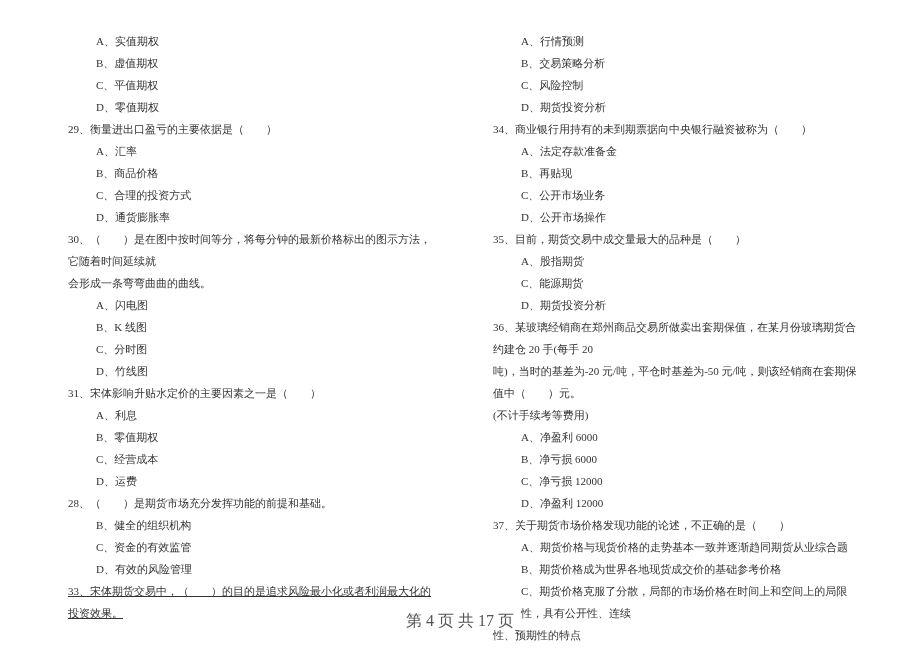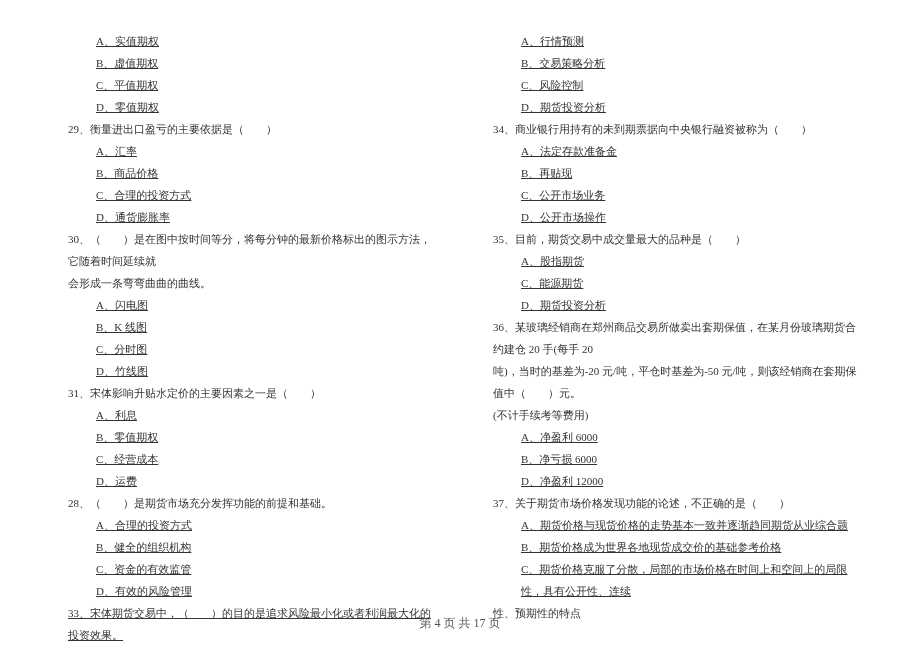--- a/index.html
+++ b/index.html
@@ -20,36 +20,35 @@
     .columns {
       display: flex;
       gap: 50px;
     }
     .column {
       flex: 1;
       line-height: 2.0;
     }
     .option {
       padding-left: 36px;
-      text-decoration: underline;
     }
     .question {
       padding-left: 8px;
     }
     .question-indent {
       padding-left: 8px;
       text-decoration: underline;
     }
     .footer {
       position: absolute;
       bottom: 18px;
       left: 0;
       right: 0;
       text-align: center;
-      font-size: 12px;
+      font-size: 16px;
       color: #555;
     }
   </style>
 </head>
 <body>
 
 <div class="columns">
   <div class="column">
     <div class="option">A、实值期权</div>
     <div class="option">B、虚值期权</div>
@@ -69,21 +68,20 @@
     <div class="option">C、分时图</div>
     <div class="option">D、竹线图</div>
 
     <div class="question">31、宋体影响升贴水定价的主要因素之一是（　　）</div>
     <div class="option">A、利息</div>
     <div class="option">B、零值期权</div>
     <div class="option">C、经营成本</div>
     <div class="option">D、运费</div>
 
     <div class="question">28、（　　）是期货市场充分发挥功能的前提和基础。</div>
-    <div class="option">A、合理的投资方式</div>
     <div class="option">B、健全的组织机构</div>
     <div class="option">C、资金的有效监管</div>
     <div class="option">D、有效的风险管理</div>
 
     <div class="question-indent">33、宋体期货交易中，（　　）的目的是追求风险最小化或者利润最大化的投资效果。</div>
   </div>
 
   <div class="column">
     <div class="option">A、行情预测</div>
     <div class="option">B、交易策略分析</div>
@@ -99,20 +97,21 @@
     <div class="question">35、目前，期货交易中成交量最大的品种是（　　）</div>
     <div class="option">A、股指期货</div>
     <div class="option">C、能源期货</div>
     <div class="option">D、期货投资分析</div>
 
     <div class="question">36、某玻璃经销商在郑州商品交易所做卖出套期保值，在某月份玻璃期货合约建仓 20 手(每手 20</div>
     <div class="question">吨)，当时的基差为-20 元/吨，平仓时基差为-50 元/吨，则该经销商在套期保值中（　　）元。</div>
     <div class="question">(不计手续考等费用)</div>
     <div class="option">A、净盈利 6000</div>
     <div class="option">B、净亏损 6000</div>
+    <div class="option">C、净亏损 12000</div>
     <div class="option">D、净盈利 12000</div>
 
     <div class="question">37、关于期货市场价格发现功能的论述，不正确的是（　　）</div>
     <div class="option">A、期货价格与现货价格的走势基本一致并逐渐趋同期货从业综合题</div>
     <div class="option">B、期货价格成为世界各地现货成交价的基础参考价格</div>
     <div class="option">C、期货价格克服了分散，局部的市场价格在时间上和空间上的局限性，具有公开性、连续</div>
     <div class="question">性、预期性的特点</div>
   </div>
 </div>
 

